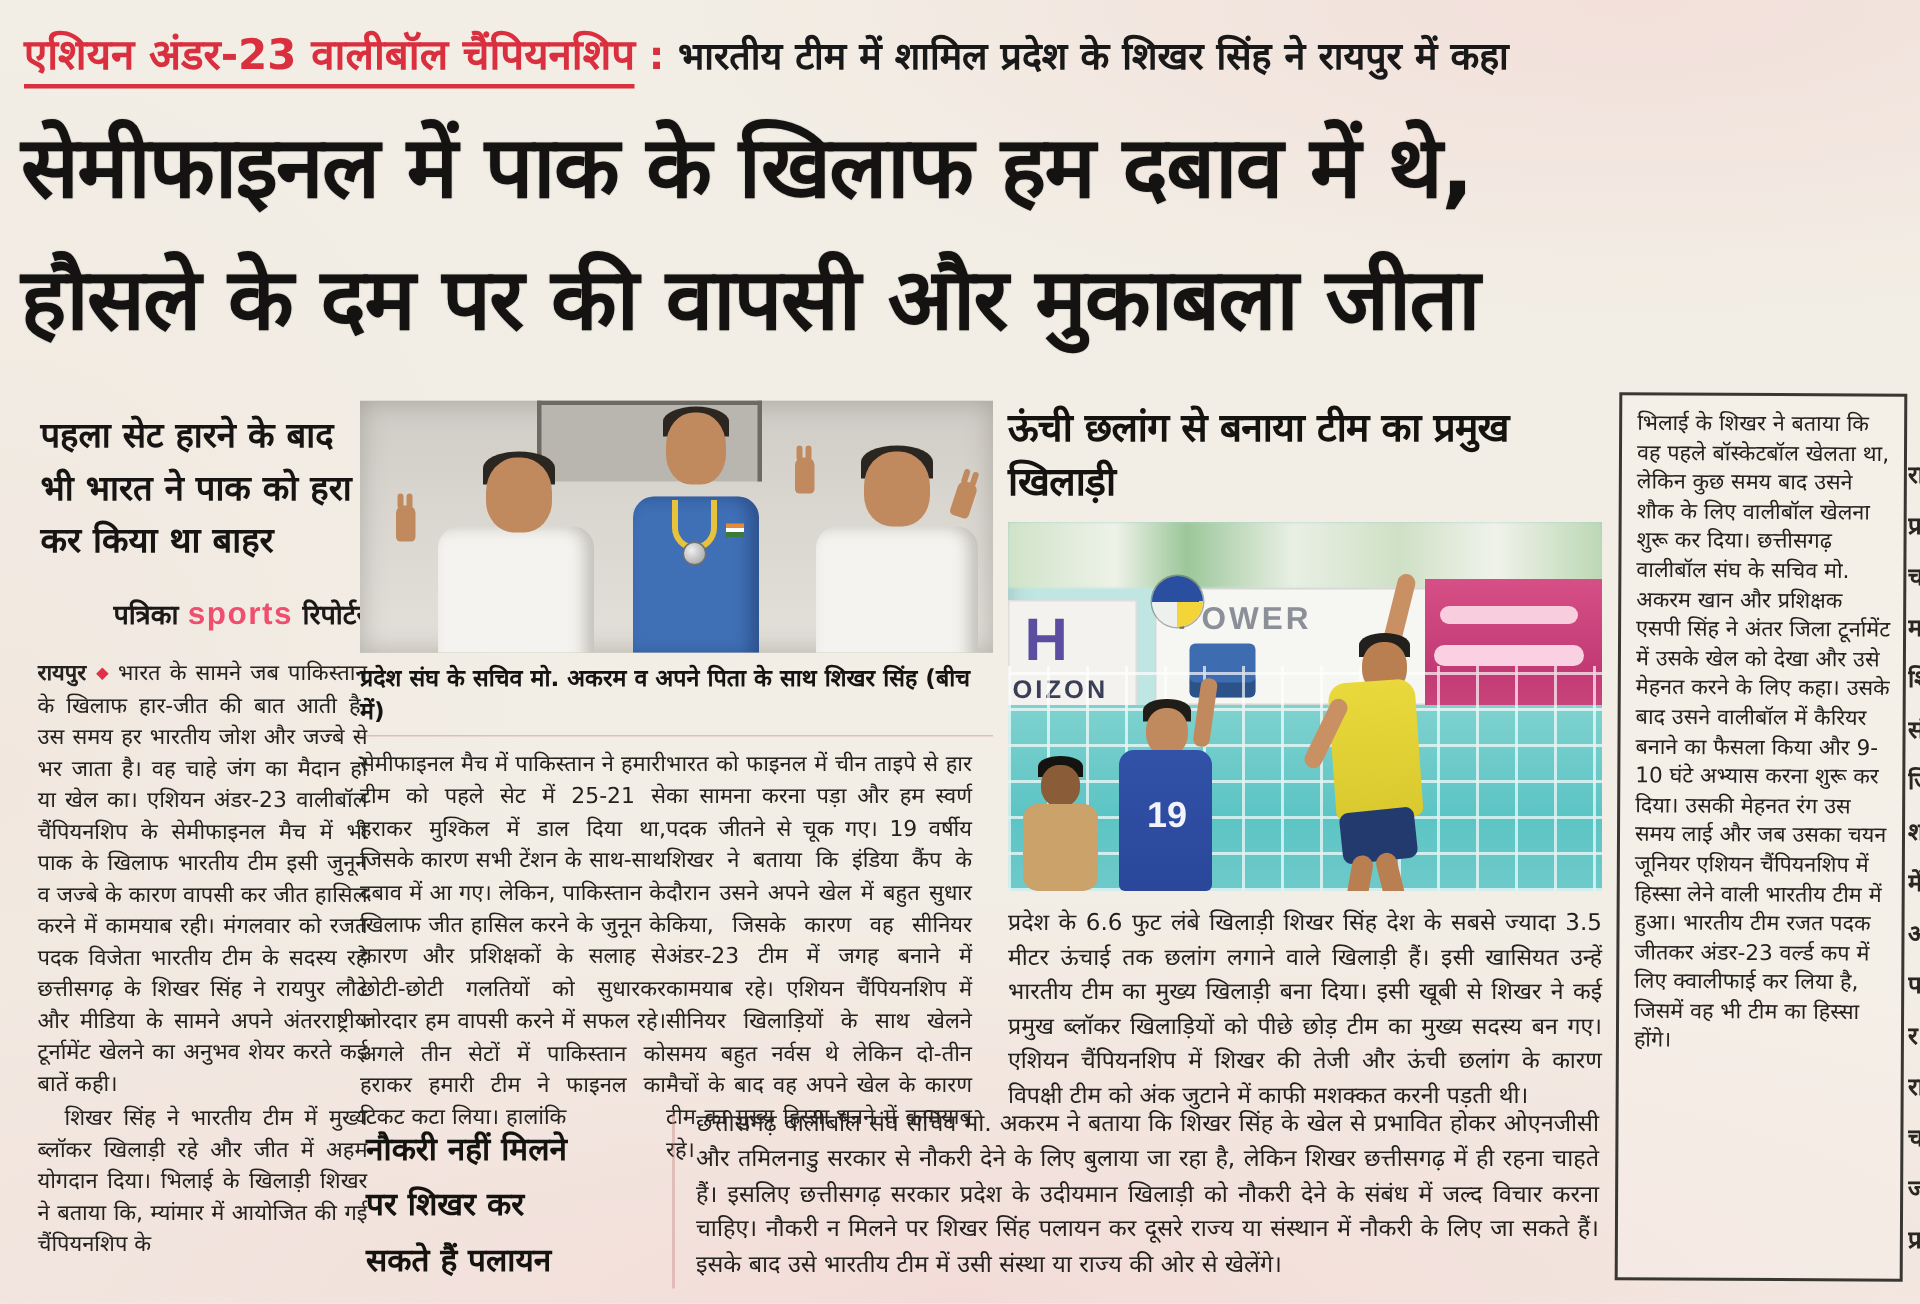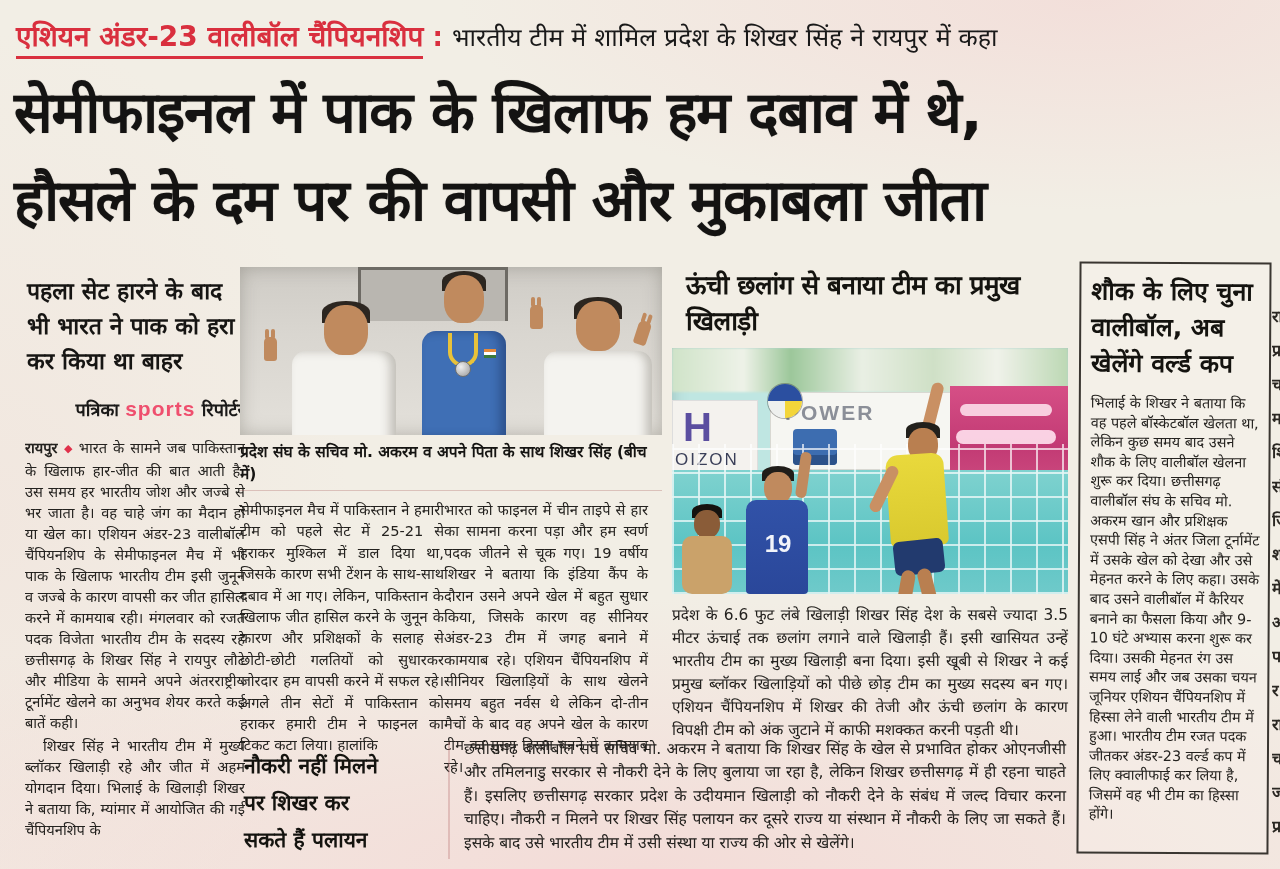--- a/index.html
+++ b/index.html
@@ -17,21 +17,21 @@
       #f2eee5;
     color:#1d1c1a;
   }
   
   .kicker{ position:absolute; left:16px; top:16px; width:1250px; white-space:nowrap; }
   .kicker .hot{
     color:#d92f3e; font-weight:bold; font-size:28px;
     border-bottom:3px solid #d9303f; padding-bottom:3px;
   }
   .kicker .sep{ color:#d92f3e; font-weight:bold; font-size:26px; }
-  .kicker .rest{ color:#191919; font-weight:normal; font-size:25px; }
+  .kicker .rest{ color:#191919; font-weight:bold; font-size:25px; }
   
   .headline{
     position:absolute; left:14px; top:68px; width:1252px;
     font-size:57px; font-weight:bold; color:#141312;
     line-height:88px; letter-spacing:-1px; white-space:pre-line;
     text-shadow:0 0 1px rgba(0,0,0,.35);
   }
   
   .col1{ position:absolute; left:25px;  top:268px; width:220px; height:601px; overflow:hidden; }
   .midblock{ position:absolute; left:240px; top:267px; width:422px; }
@@ -76,35 +76,35 @@
   .medal{ position:absolute; width:16px; height:16px; border-radius:50%; background:radial-gradient(circle at 35% 35%, #efefef, #9a9a9a); border:1px solid #6f6f6f;}
   .flagpatch{ position:absolute; width:12px; height:9px; background:linear-gradient(180deg,#e58a3a 33%,#fff 33% 66%,#3a7a3a 66%);}
   .caption1{
     width:422px; font-size:15.5px; font-weight:bold; color:#151412;
     padding:5px 0 6px 0; border-bottom:1px solid rgba(150,60,60,.25);
   }
   
   .twincols{ display:flex; margin-top:8px; }
   .twincol{ width:204px; font-size:14.6px; line-height:21.4px; text-align:justify; color:#24221f; }
   
-  .feat-head{ font-size:26px; font-weight:bold; color:#14130f; margin-bottom:10px; letter-spacing:-.5px;margin-left:14px;}
+  .feat-head{ font-size:26px; font-weight:bold; color:#14130f; margin-bottom:10px; letter-spacing:-.5px;}
   .photo2{
     position:relative; width:396px; height:246px; overflow:hidden; background:#bfe6e2;
     box-shadow:inset 0 0 16px rgba(60,90,90,.3);
   }
   .ph2-crowd{ position:absolute; left:0; top:0; width:100%; height:44px;
     background:linear-gradient(90deg,#cfe3c8 0%,#eef2e8 18%,#9cc79a 30%,#e9efe4 48%,#cfe0c6 66%,#f0f2ea 82%,#bcd8b4 100%);
     filter:blur(1px);}
   .ph2-board{ position:absolute; left:98px; top:44px; width:200px; height:78px; background:#f6f6f2; border:1px solid #d8d8d2;}
   .ph2-power{ font-family:"Liberation Sans", sans-serif; font-size:21px; letter-spacing:2px; color:#8b8f98; margin:8px 0 0 14px; font-weight:bold;}
   .ph2-logo{ position:absolute; left:22px; top:36px; width:44px; height:36px; background:#3d6db0; border-radius:4px;
     box-shadow:inset 0 -10px 0 #2c528a;}
   .ph2-board-left{ position:absolute; left:0px; top:52px; width:86px; height:96px; background:#f4f2ee; border:1px solid #ddd;}
   .ph2-H{ font-family:"Liberation Sans", sans-serif; font-size:40px; color:#5b4ea0; font-weight:bold; margin:4px 0 0 10px;}
-  .ph2-oizon{ font-family:"Liberation Sans", sans-serif; font-size:17px; color:#3a3f58; font-weight:normal; letter-spacing:2px; margin-left:2px;}
+  .ph2-oizon{ font-family:"Liberation Sans", sans-serif; font-size:17px; color:#3a3f58; font-weight:bold; letter-spacing:2px; margin-left:2px;}
   .ph2-banner{ position:absolute; right:0; top:38px; width:118px; height:110px;
     background:linear-gradient(180deg,#d64f86 0%, #c23a74 55%, #cf4f82 100%);}
   .ph2-banner:before{ content:""; position:absolute; left:10px; top:18px; width:92px; height:12px; background:rgba(255,230,240,.85); border-radius:6px;}
   .ph2-banner:after{ content:""; position:absolute; left:6px; top:44px; width:100px; height:14px; background:rgba(255,225,238,.9); border-radius:7px;}
   .ph2-court{ position:absolute; left:0; top:122px; width:100%; height:124px;
     background:linear-gradient(180deg,#7fd2cf 0%, #5cc4c4 60%, #6fcaca 100%);}
   .ph2-net{ position:absolute; left:0; top:96px; width:100%; height:150px;
     background:
       repeating-linear-gradient(90deg, rgba(255,255,255,.85) 0 2px, rgba(255,255,255,0) 2px 26px),
       repeating-linear-gradient(0deg,  rgba(255,255,255,.85) 0 2px, rgba(255,255,255,0) 2px 24px);
@@ -246,23 +246,20 @@
         <div class="st-hair"></div>
         <div class="st-head"></div>
         <div class="st-body"></div>
       </div>
     </div>
 
     <p class="feat-body">प्रदेश के 6.6 फुट लंबे खिलाड़ी शिखर सिंह देश के सबसे ज्यादा 3.5 मीटर ऊंचाई तक छलांग लगाने वाले खिलाड़ी हैं। इसी खासियत उन्हें भारतीय टीम का मुख्य खिलाड़ी बना दिया। इसी खूबी से शिखर ने कई प्रमुख ब्लॉकर खिलाड़ियों को पीछे छोड़ टीम का मुख्य सदस्य बन गए। एशियन चैंपियनशिप में शिखर की तेजी और ऊंची छलांग के कारण विपक्षी टीम को अंक जुटाने में काफी मशक्कत करनी पड़ती थी।</p>
   </div>
 
   <div class="sidebar">
-    <div class="sb-head">शौक के लिए चुना
-वालीबॉल, अब
-खेलेंगे वर्ल्ड कप</div>
     <p class="sb-body">भिलाई के शिखर ने बताया कि वह पहले बॉस्केटबॉल खेलता था, लेकिन कुछ समय बाद उसने शौक के लिए वालीबॉल खेलना शुरू कर दिया। छत्तीसगढ़ वालीबॉल संघ के सचिव मो. अकरम खान और प्रशिक्षक एसपी सिंह ने अंतर जिला टूर्नामेंट में उसके खेल को देखा और उसे मेहनत करने के लिए कहा। उसके बाद उसने वालीबॉल में कैरियर बनाने का फैसला किया और 9-10 घंटे अभ्यास करना शुरू कर दिया। उसकी मेहनत रंग उस समय लाई और जब उसका चयन जूनियर एशियन चैंपियनशिप में हिस्सा लेने वाली भारतीय टीम में हुआ। भारतीय टीम रजत पदक जीतकर अंडर-23 वर्ल्ड कप में लिए क्वालीफाई कर लिया है, जिसमें वह भी टीम का हिस्सा होंगे।</p>
   </div>
 
   <div class="edge">रा
 प्र
 चा
 मा
 शि
 सं
 जि

